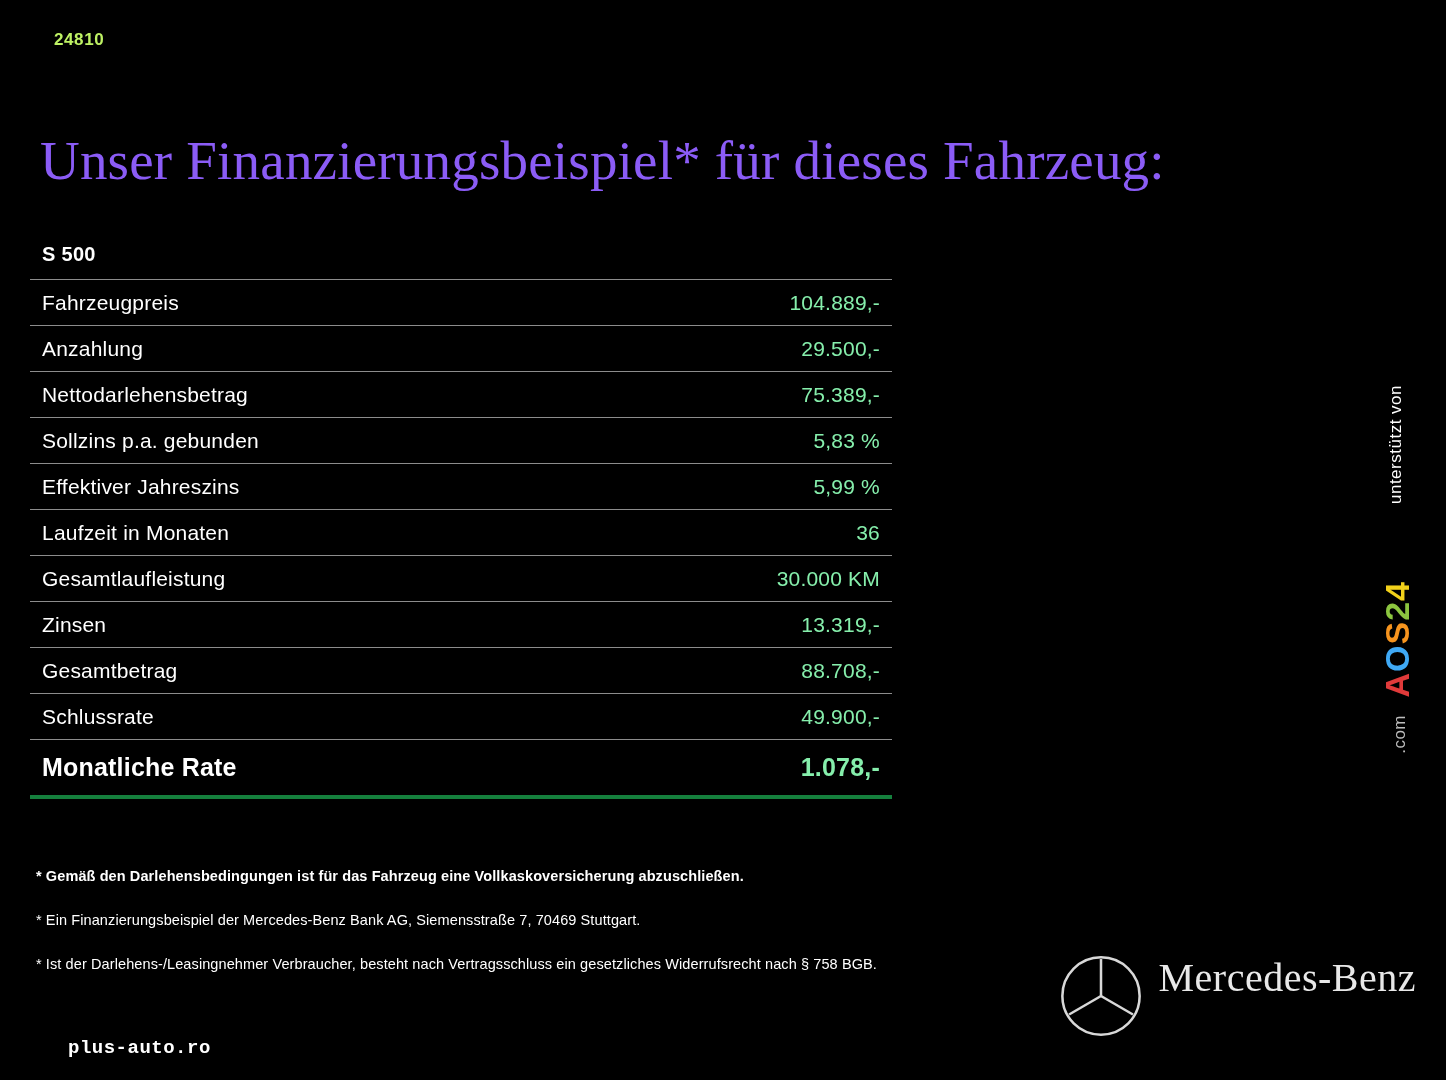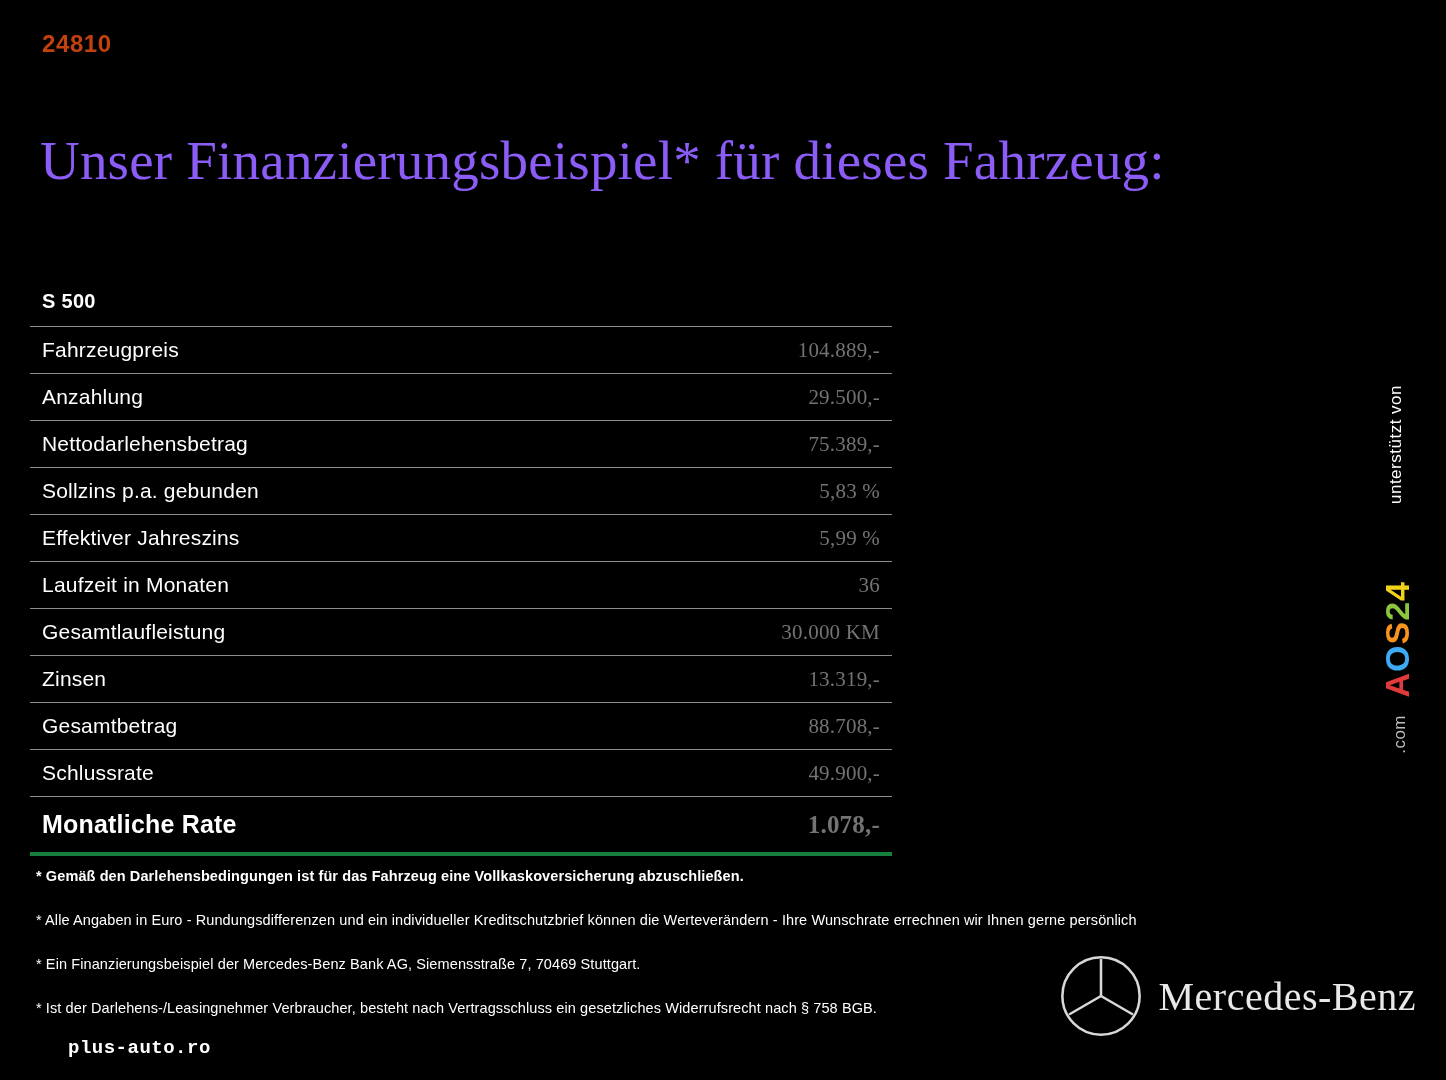--- a/index.html
+++ b/index.html
@@ -12,26 +12,26 @@
     width: 1446px;
     height: 1080px;
     position: relative;
     overflow: hidden;
     font-family: "Liberation Sans", sans-serif;
     color: #ffffff;
   }
 
   .ref-number {
     position: absolute;
-    left: 42px;
+    left: 54px;
     top: 30px;
-    font-size: 24px;
+    font-size: 17px;
     font-weight: 700;
     letter-spacing: 0.6px;
-    color: #c2410c;
+    color: #bef264;
   }
 
   .headline {
     position: absolute;
     left: 40px;
     top: 92px;
     font-family: "Liberation Serif", serif;
     font-size: 55px;
     font-weight: 400;
     letter-spacing: 0.2px;
@@ -45,43 +45,41 @@
     top: 243px;
     width: 862px;
   }
 
   .table-title {
     font-size: 20px;
     font-weight: 600;
     letter-spacing: 0.3px;
     padding: 0 0 13px 12px;
     color: #ffffff;
-    margin-top: 47px;
   }
 
   .row {
     display: flex;
     align-items: baseline;
     justify-content: space-between;
     border-top: 1px solid #8c8c8c;
     padding: 11px 12px 10px 12px;
   }
   .row .label {
     font-size: 21px;
     font-weight: 400;
     color: #ffffff;
     letter-spacing: 0.2px;
   }
   .row .value {
     font-size: 21px;
     font-weight: 400;
-    color: #737373;
+    color: #86efac;
     letter-spacing: 0.2px;
     text-align: right;
-    font-family: Liberation Serif, serif;
   }
   .row.total {
     border-top: 1px solid #8c8c8c;
     border-bottom: 4px solid #15803d;
     padding: 13px 12px 13px 12px;
   }
   .row.total .label,
   .row.total .value {
     font-size: 25px;
     font-weight: 700;
@@ -150,21 +148,20 @@
     letter-spacing: 0.5px;
     color: #bdbdbd;
     white-space: nowrap;
   }
 
   .brand {
     position: absolute;
     right: 30px;
     bottom: 42px;
     display: flex;
-    align-items: center;
     gap: 16px;
   }
   .brand .star-wrap {
     width: 84px;
     height: 84px;
     position: relative;
   }
   .brand .brand-name {
     font-family: "Liberation Serif", serif;
     font-size: 40px;
@@ -236,21 +233,20 @@
   </div>
 
   <div class="row total">
     <span class="label">Monatliche Rate</span>
     <span class="value">1.078,-</span>
   </div>
 </div>
 
 <div class="footnotes">
   <div class="fn bold">* Gemäß den Darlehensbedingungen ist für das Fahrzeug eine Vollkaskoversicherung abzuschließen.</div>
-  <div class="fn">* Alle Angaben in Euro - Rundungsdifferenzen und ein individueller Kreditschutzbrief können die Werteverändern - Ihre Wunschrate errechnen wir Ihnen gerne persönlich</div>
   <div class="fn">* Ein Finanzierungsbeispiel der Mercedes-Benz Bank AG, Siemensstraße 7, 70469 Stuttgart.</div>
   <div class="fn">* Ist der Darlehens-/Leasingnehmer Verbraucher, besteht nach Vertragsschluss ein gesetzliches Widerrufsrecht nach § 758 BGB.</div>
 </div>
 
 <div class="sponsor">
   <div class="v-text">unterstützt von</div>
   <div class="v-logo"><span class="c1">A</span><span class="c2">O</span><span class="c3">S</span><span class="c4">2</span><span class="c6">4</span></div>
   <div class="v-dom">.com</div>
 </div>
 

